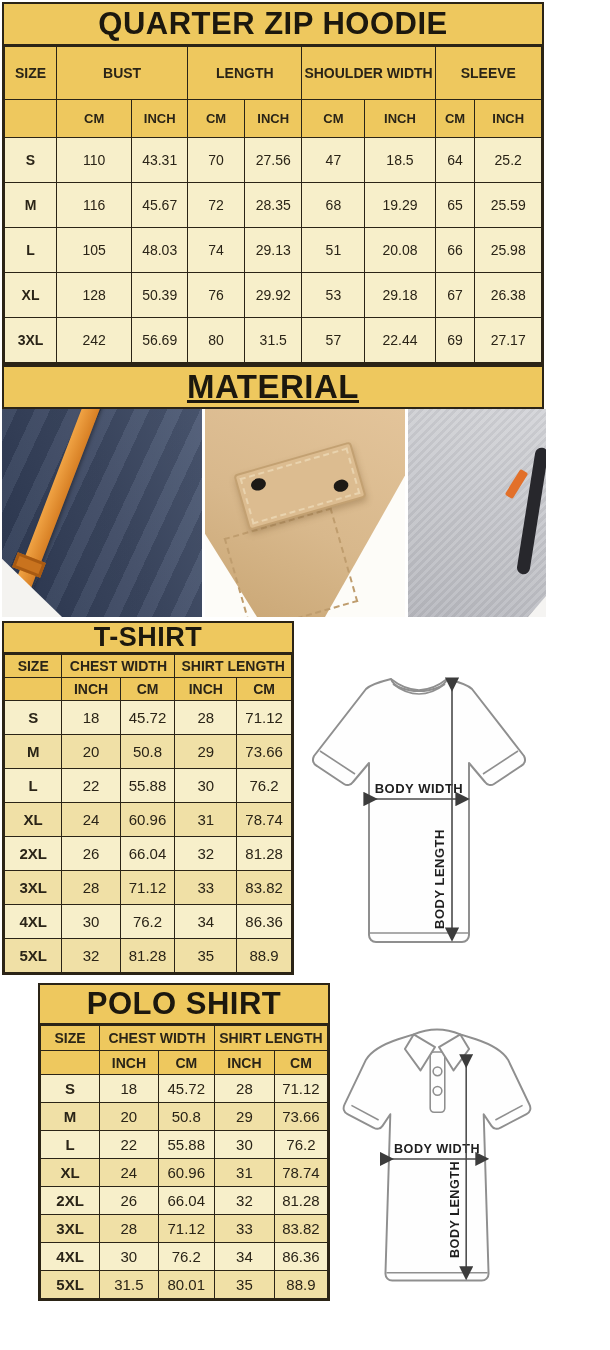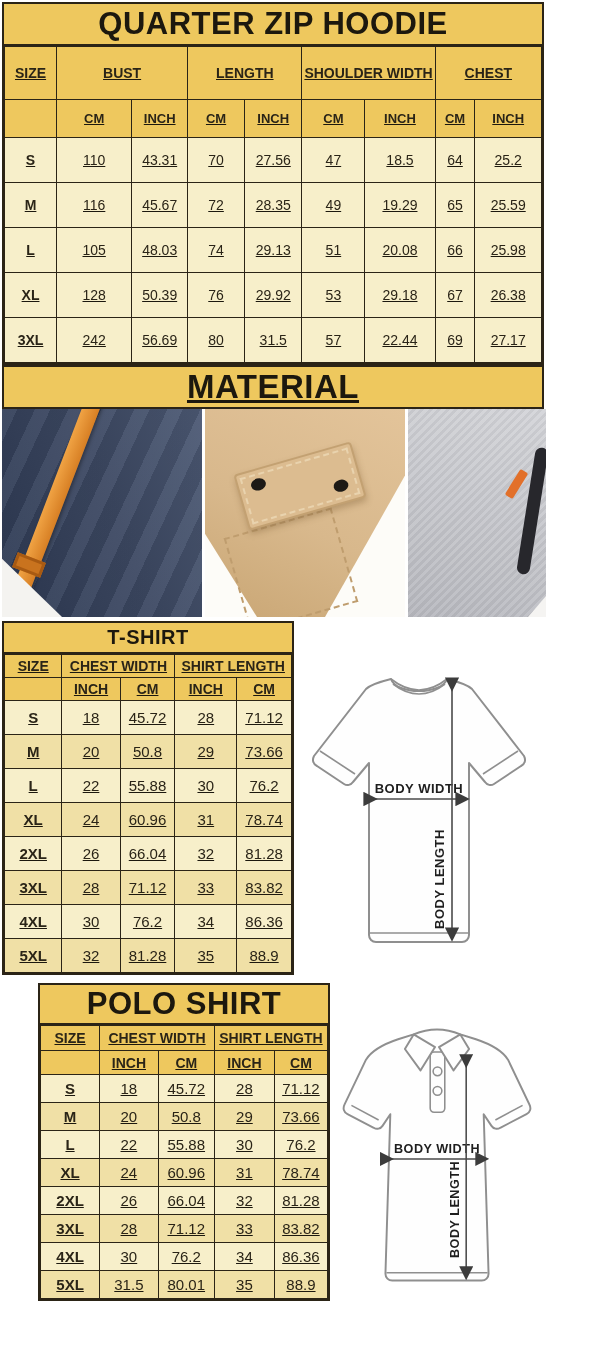--- a/index.html
+++ b/index.html
@@ -14,21 +14,21 @@
   .sheet{width:546px;height:1350px;background:#fff;padding:2px;overflow:hidden;}
 
   
   .panel{border:2px solid var(--border_dark);background:var(--band_yellow);}
   .panel-title{
     background:var(--band_yellow);
     text-align:center;font-weight:700;letter-spacing:.5px;
     border-bottom:2px solid var(--border_dark);
     display:flex;align-items:center;justify-content:center;
   }
-  table{border-collapse:collapse;width:100%;table-layout:fixed;text-decoration:underline;}
+  table{border-collapse:collapse;width:100%;table-layout:fixed;}
   th,td{
     border:1.6px solid var(--border_dark);
     text-align:center;vertical-align:middle;
     font-size:14px;color:#2a2417;
     overflow:hidden;white-space:nowrap;
   }
   thead th{background:var(--band_yellow);font-weight:700;}
   tbody th{background:var(--row_cream);font-weight:700;}
   tbody td{background:var(--row_cream);font-weight:400;}
 
@@ -63,21 +63,21 @@
   .p3 .white-corner{position:absolute;right:0;bottom:0;width:40%;height:45%;background:#f5f4f2;clip-path:polygon(100% 0,100% 100%,0 100%);}
   .p3 .zip{position:absolute;left:118px;top:38px;width:13px;height:128px;background:#27272c;border-radius:7px;transform:rotate(9deg);}
   .p3 .pull{position:absolute;left:104px;top:60px;width:9px;height:30px;background:#e2702a;transform:rotate(32deg);border-radius:2px;}
 
   
   .row-section{display:flex;align-items:flex-start;}
   .tee-row{margin-top:4px;}
   .polo-row{margin-top:8px;padding-left:36px;}
   .tee-panel{width:344px;}
   .polo-panel{width:384px;}
-  .tee-title{height:31px;font-size:20px;}
+  .tee-title{height:31px;font-size:27px;}
   .polo-title{height:40px;font-size:31px;}
   .small-tbl thead tr.grp-row th{height:23px;font-size:14px;}
   .small-tbl thead tr.unit-row th{height:23px;font-size:14px;}
   .tee-tbl tbody th,.tee-tbl tbody td{height:34px;font-size:15px;}
   .polo-tbl thead tr.grp-row th{height:25px;}
   .polo-tbl thead tr.unit-row th{height:24px;}
   .polo-tbl tbody th,.polo-tbl tbody td{height:28px;font-size:15px;}
   .small-tbl tbody tr:nth-child(even) th,
   .small-tbl tbody tr:nth-child(even) td{background:var(--row_cream_alt);}
 
@@ -107,21 +107,21 @@
         <col style="width:13.1%">
           <col style="width:7.4%">
           <col style="width:12.4%">
       </colgroup>
       <thead>
         <tr class="grp-row">
           <th>SIZE</th>
           <th colspan="2">BUST</th>
           <th colspan="2">LENGTH</th>
           <th colspan="2">SHOULDER WIDTH</th>
-          <th colspan="2">CHEST</th>
+          <th colspan="2">SLEEVE</th>
         </tr>
         <tr class="unit-row">
           <th></th>
           <th>CM</th>
           <th>INCH</th>
           <th>CM</th>
           <th>INCH</th>
           <th>CM</th>
           <th>INCH</th>
           <th>CM</th>
@@ -139,21 +139,21 @@
             <td>18.5</td>
             <td>64</td>
             <td>25.2</td>
           </tr>
           <tr>
             <th>M</th>
             <td>116</td>
             <td>45.67</td>
             <td>72</td>
             <td>28.35</td>
-            <td>49</td>
+            <td>68</td>
             <td>19.29</td>
             <td>65</td>
             <td>25.59</td>
           </tr>
           <tr>
             <th>L</th>
             <td>105</td>
             <td>48.03</td>
             <td>74</td>
             <td>29.13</td>

